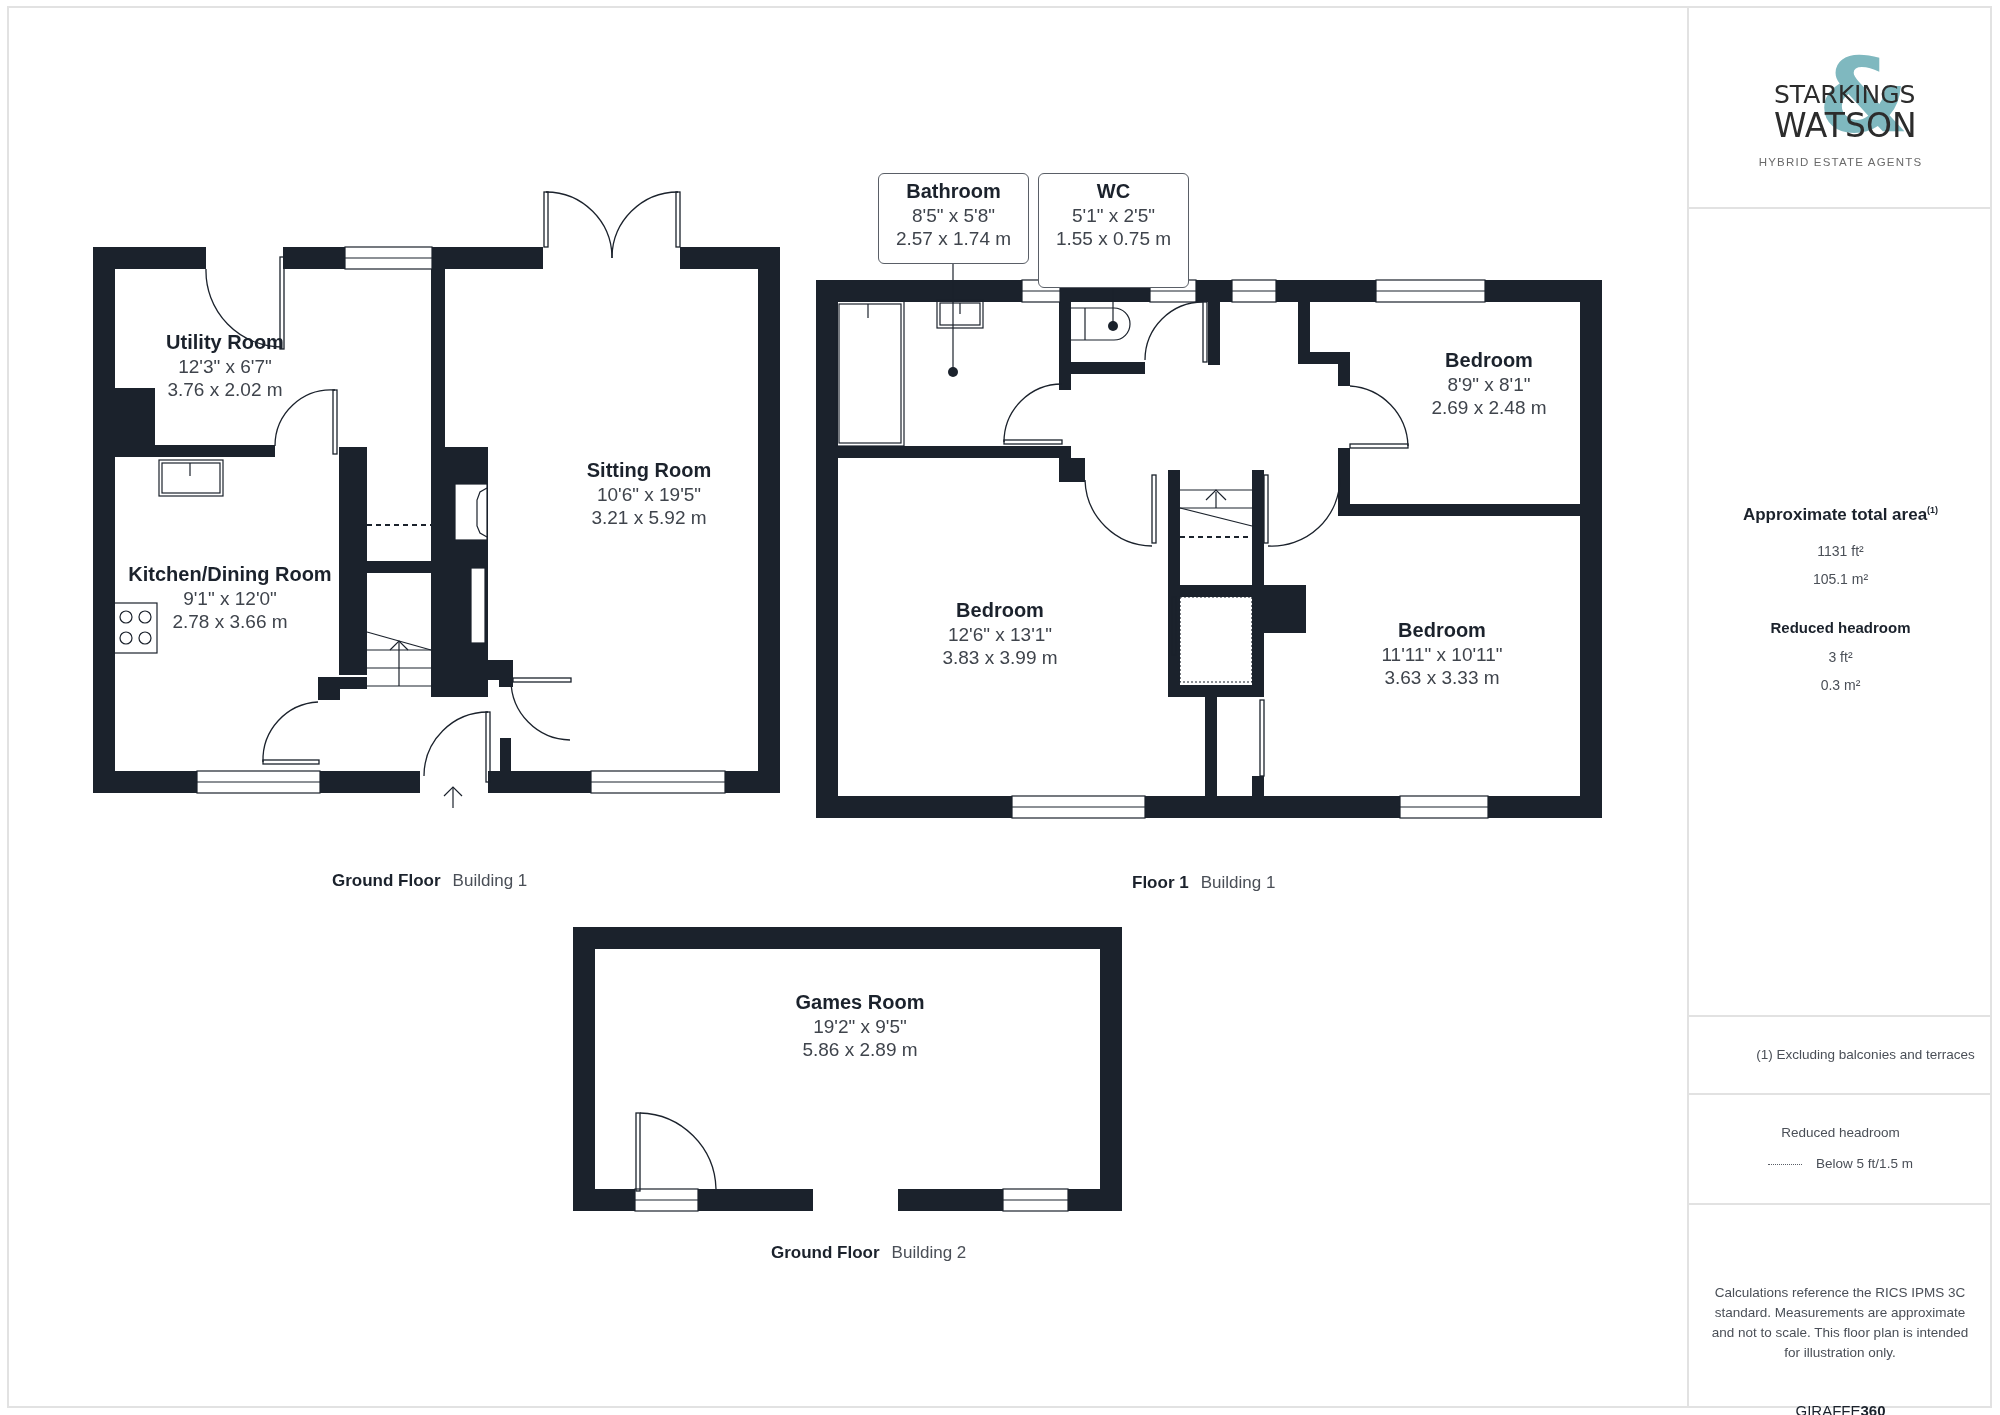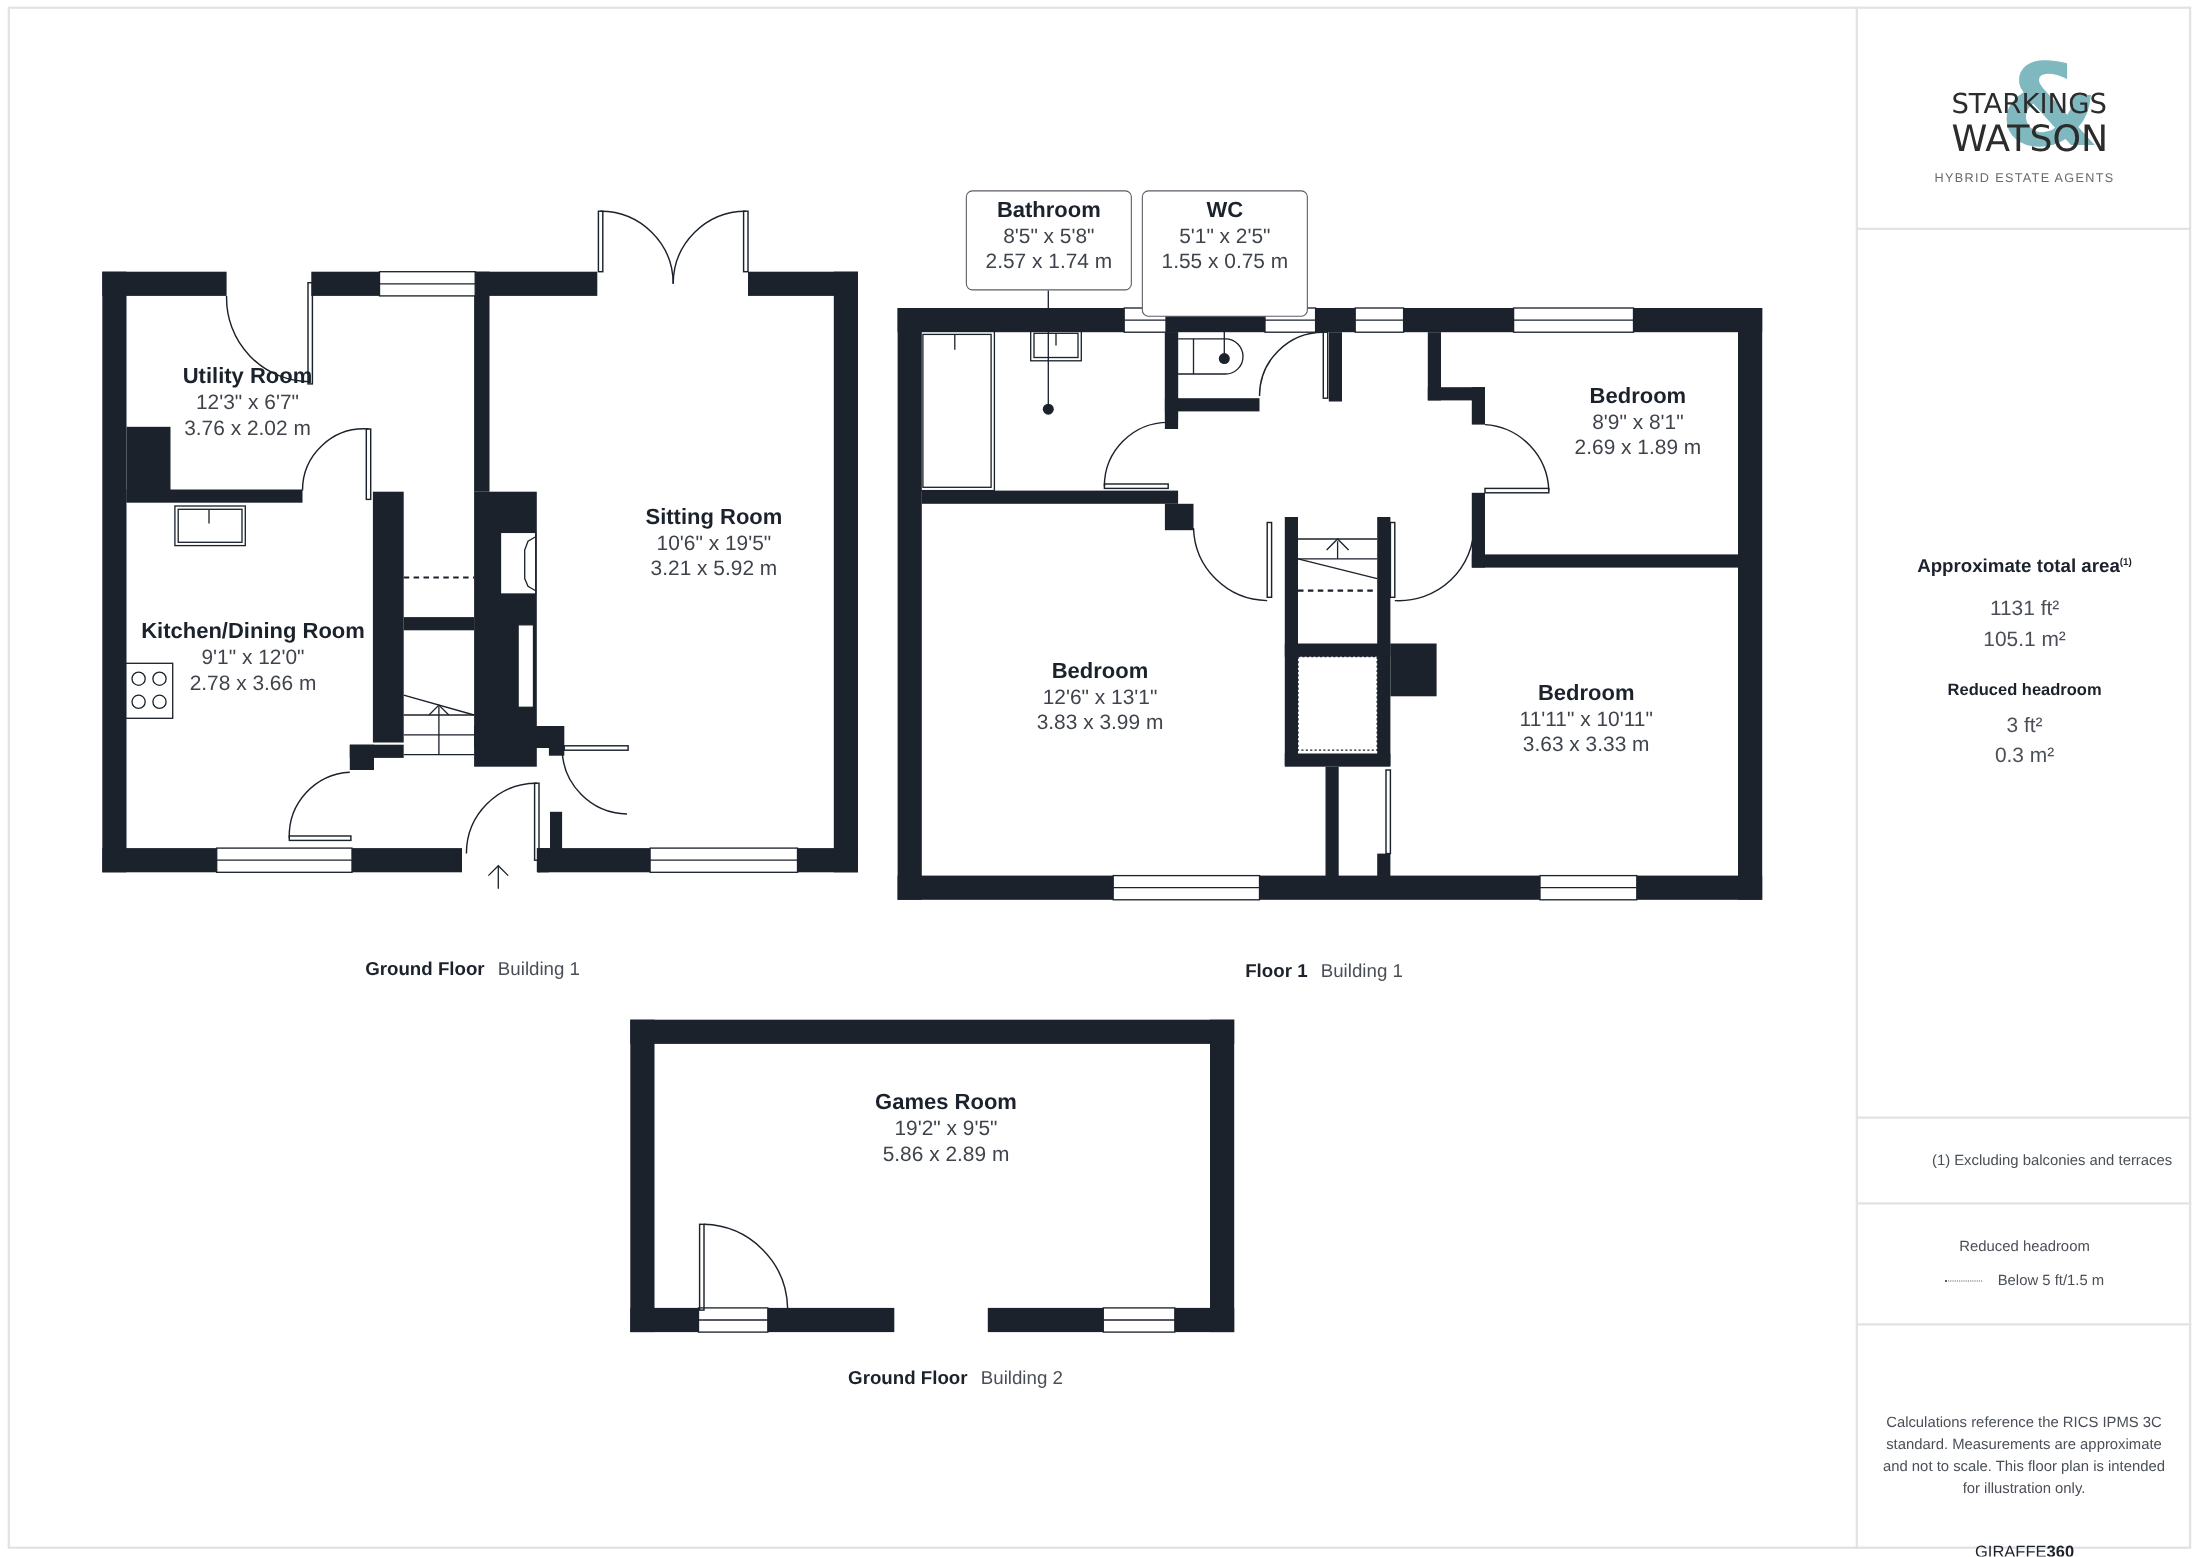--- a/index.html
+++ b/index.html
@@ -16,21 +16,21 @@
   .logo .amp { position: absolute; left: 44px; top: -8px; font-family: "DejaVu Sans", sans-serif; font-size: 104px; font-weight: bold;
                color: #7fb8bf; line-height: 1; }
   .logo .l1, .logo .l2 { position: absolute; left: 0; width: 140px; text-align: center; color: #2c2c2c;
                font-family: "DejaVu Sans", sans-serif; letter-spacing: 0px; }
   .logo .l1 { top: 28px; font-size: 25px; }
   .logo .l2 { top: 54px; font-size: 33px; }
   .logo-tag { position: absolute; top: 150px; left: 0; width: 100%; font-size: 11.5px; letter-spacing: 1.2px; color: #6a6a6a; }
   .area-sec { top: 203px; height: 808px; }
   .area-title { position: absolute; top: 296px; left: 0; width: 100%; font-size: 17px; font-weight: bold; color: #1b222c; }
   .area-title sup { font-size: 9px; }
-  .area-val { position: absolute; left: 0; width: 100%; font-size: 19px; color: #4a4f57; }
+  .area-val { position: absolute; left: 0; width: 100%; font-size: 14px; color: #4a4f57; }
   .rh-title { position: absolute; top: 410px; left: 0; width: 100%; font-size: 15px; font-weight: bold; color: #1b222c; }
   .foot-sec { top: 1011px; height: 78px; }
   .foot-sec span { position: absolute; top: 30px; left: 0; width: 100%; font-size: 13.5px; color: #4a4f57; margin-left: 25px; }
   .legend-sec { top: 1089px; height: 110px; }
   .legend-title { position: absolute; top: 30px; left: 0; width: 100%; font-size: 13.5px; color: #4a4f57; }
   .legend-row { position: absolute; top: 61px; left: 0; width: 100%; font-size: 13.5px; color: #4a4f57; }
   .legend-dots { display: inline-block; width: 34px; border-top: 1.5px dotted #5a5f67; vertical-align: middle; margin-right: 14px; }
   .disc-sec { top: 1247px; height: 236px; border-bottom: none; border-radius: 11px; }
   .disc { position: absolute; top: 30px; left: 22px; width: 258px; font-size: 13.5px; line-height: 20px; color: #4a4f57; text-align: center; }
   .brand { position: absolute; top: 149px; left: 0; width: 100%; font-size: 15px; color: #1b222c; }
@@ -283,21 +283,21 @@
 </div>
 <div class="callout" style="left:1038px; top:173px; width:151px; height:115px;">
   <span class="nm">WC</span>
   <span class="dm">5'1" x 2'5"</span>
   <span class="dm">1.55 x 0.75 m</span>
 </div>
 
 <div class="lbl" style="left:1489px; top:348px;">
   <span class="nm">Bedroom</span>
   <span class="dm">8'9" x 8'1"</span>
-  <span class="dm">2.69 x 1.89 m</span>
+  <span class="dm">2.69 x 2.48 m</span>
 </div>
 <div class="lbl" style="left:1000px; top:598px;">
   <span class="nm">Bedroom</span>
   <span class="dm">12'6" x 13'1"</span>
   <span class="dm">3.83 x 3.99 m</span>
 </div>
 <div class="lbl" style="left:1442px; top:618px;">
   <span class="nm">Bedroom</span>
   <span class="dm">11'11" x 10'11"</span>
   <span class="dm">3.63 x 3.33 m</span>

